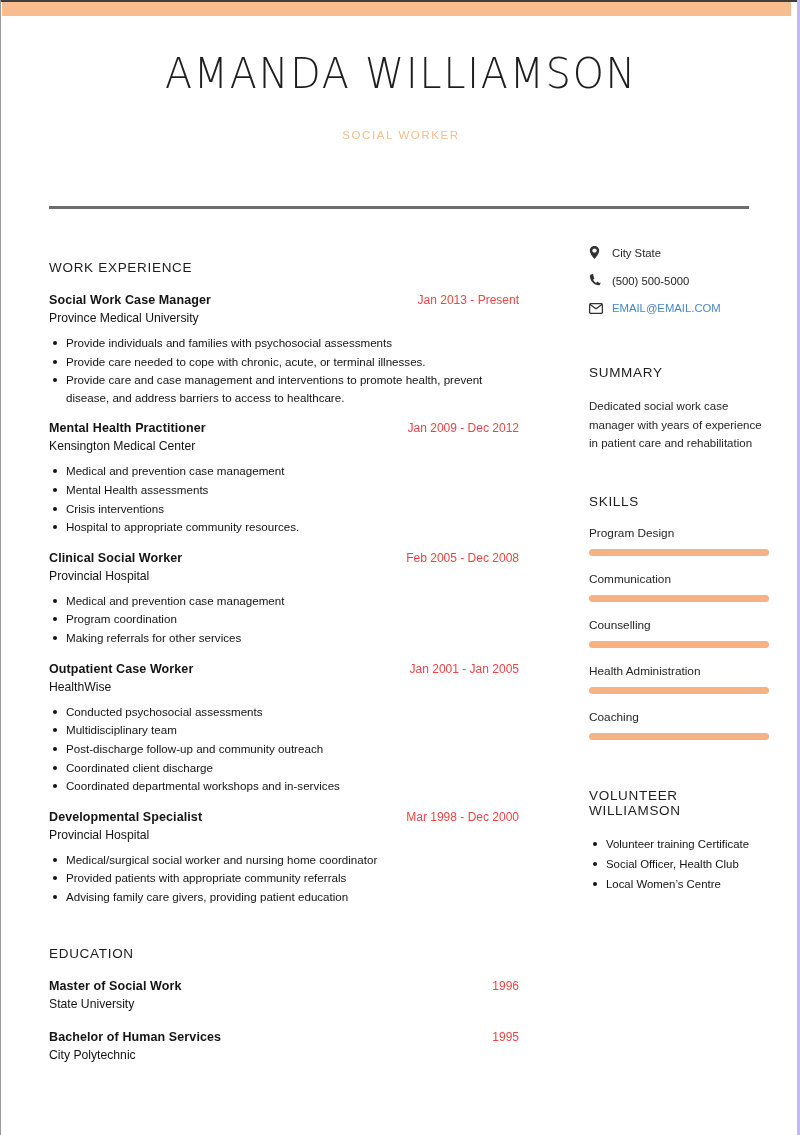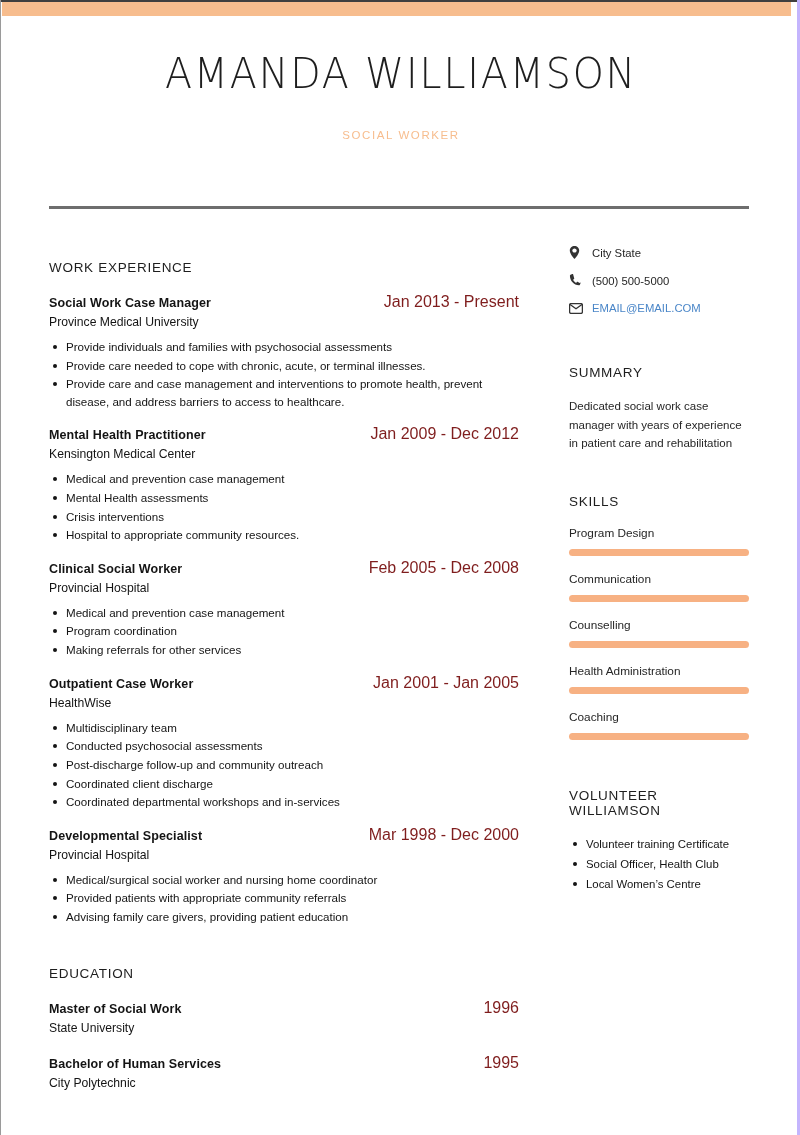--- a/index.html
+++ b/index.html
@@ -69,21 +69,21 @@
   }
 
   
   .left-col {
     position: absolute;
     left: 48px; top: 260px;
     width: 470px;
   }
   .right-col {
     position: absolute;
-    left: 568px; top: 246px;
+    left: 588px; top: 246px;
     width: 182px;
   }
 
   .section-head {
     font-size: 13.5px;
     color: #1e1e1e;
     letter-spacing: 0.7px;
     font-weight: 400;
     margin: 0 0 18px 0;
   }
@@ -95,22 +95,22 @@
     justify-content: space-between;
     align-items: baseline;
   }
   .entry-title {
     font-size: 12.5px;
     font-weight: bold;
     color: #141414;
     letter-spacing: 0.1px;
   }
   .entry-date {
-    font-size: 16px;
-    color: #7f1d1d;
+    font-size: 12px;
+    color: #ef4444;
     white-space: nowrap;
   }
   .entry-org {
     font-size: 12.2px;
     color: #141414;
     margin-top: 4px;
   }
   ul.bullets {
     list-style: none;
     margin: 9px 0 0 0;
@@ -267,22 +267,22 @@
             <li>Making referrals for other services</li>
           </ul>
         </div>
         <div class="entry">
           <div class="entry-row">
             <div class="entry-title">Outpatient Case Worker</div>
             <div class="entry-date">Jan 2001 - Jan 2005</div>
           </div>
           <div class="entry-org">HealthWise</div>
           <ul class="bullets">
+            <li>Conducted psychosocial assessments</li>
             <li>Multidisciplinary team</li>
-            <li>Conducted psychosocial assessments</li>
             <li>Post-discharge follow-up and community outreach</li>
             <li>Coordinated client discharge</li>
             <li>Coordinated departmental workshops and in-services</li>
           </ul>
         </div>
         <div class="entry">
           <div class="entry-row">
             <div class="entry-title">Developmental Specialist</div>
             <div class="entry-date">Mar 1998 - Dec 2000</div>
           </div>

